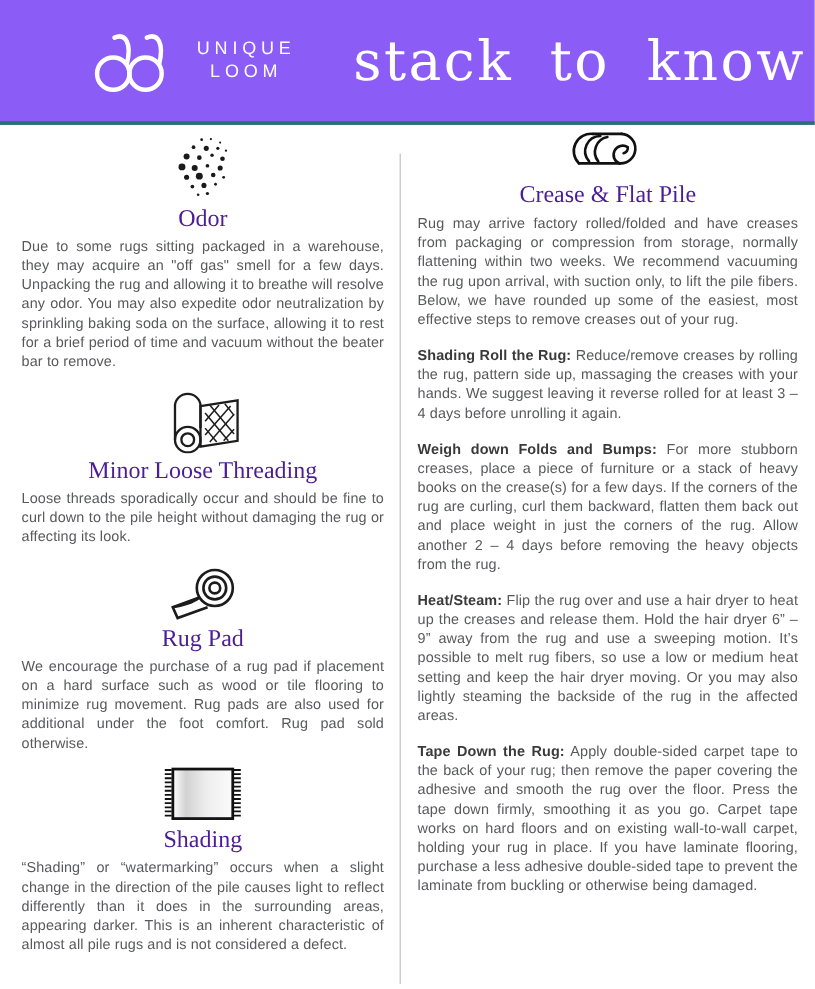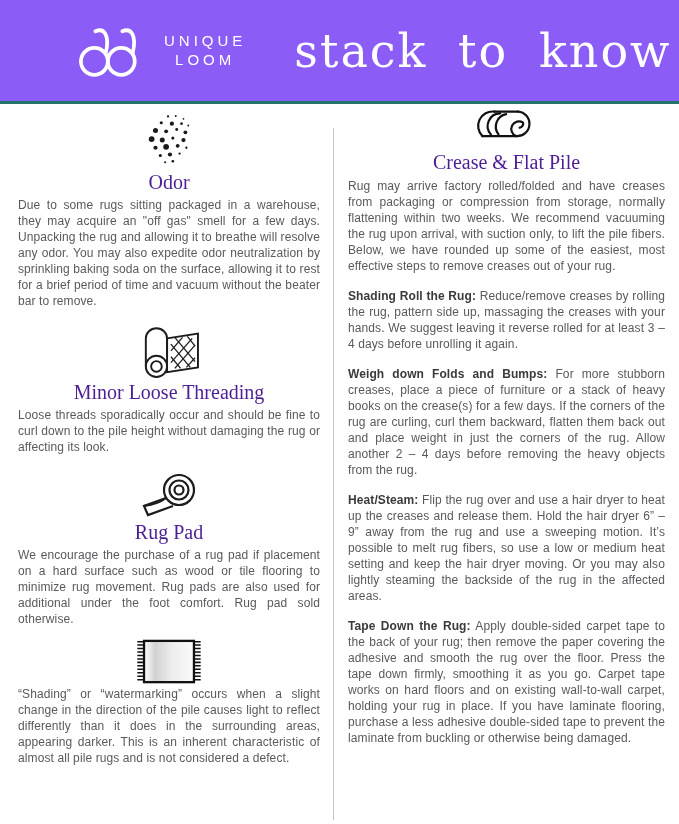--- a/index.html
+++ b/index.html
@@ -200,20 +200,21 @@
               <stop offset="0.22" stop-color="#d2d2d2"></stop>
               <stop offset="0.55" stop-color="#ededed"></stop>
               <stop offset="1" stop-color="#fbfbfb"></stop>
             </linearGradient>
           </defs>
           <rect x="9" y="3" width="52" height="43" fill="url(#shadegrad)" stroke="#111111" stroke-width="2.4"></rect>
           <line x1="5" y1="3" x2="5" y2="46" stroke="#111111" stroke-width="6" stroke-dasharray="1.6 2"></line>
           <line x1="65" y1="3" x2="65" y2="46" stroke="#111111" stroke-width="6" stroke-dasharray="1.6 2"></line>
         </svg>
       </div>
+      <h2>Shading</h2>
       <p class="body-text">“Shading” or “watermarking” occurs when a slight change in the direction of the pile causes light to reflect differently than it does in the surrounding areas, appearing darker. This is an inherent characteristic of almost all pile rugs and is not considered a defect.</p>
     </div>
 
   </div>
 
   <div class="divider"></div>
 
   <div class="col-right">
 
     <div class="section">

